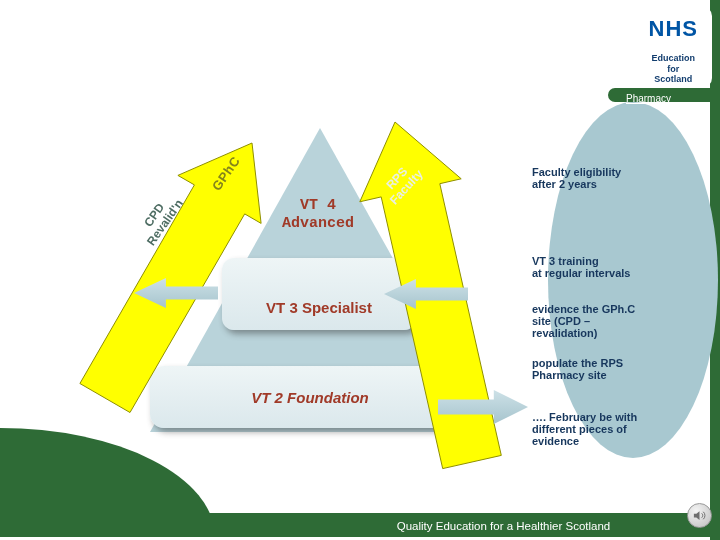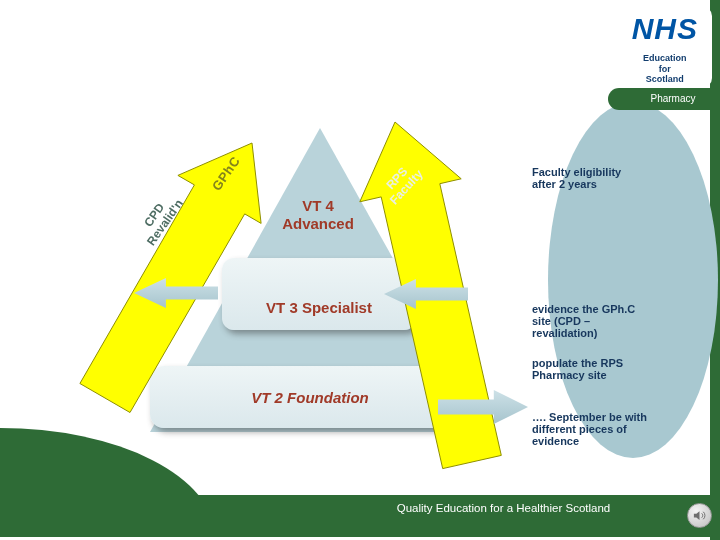--- a/index.html
+++ b/index.html
@@ -11,50 +11,50 @@
   .slide{
     position:relative;width:720px;height:540px;background:#ffffff;overflow:hidden;
     font-family:"Liberation Sans","DejaVu Sans",sans-serif;
   }
   
   .strip{position:absolute;right:0;top:0;width:10px;height:100%;background:var(--green);z-index:1;}
   
   .corner{position:absolute;left:0;bottom:3px;width:215px;height:109px;background:var(--green);
           border-top-right-radius:100% 100%;z-index:1;}
   
-  .footer-bar{position:absolute;left:2px;right:0;bottom:3px;height:42px;background:var(--green);z-index:1;}
+  .footer-bar{position:absolute;left:2px;right:0;bottom:3px;height:24px;background:var(--green);z-index:1;}
   .footer-text{line-height:26px;color:#fff;font-size:11.5px;text-align:center;padding-left:285px;}
   
   .nhs-box{position:absolute;right:8px;top:6px;width:104px;height:82px;background:#fff;
            border-radius:10px;z-index:2;display:flex;justify-content:flex-end;}
   .nhs-inner{display:flex;flex-direction:column;align-items:center;margin:12px 14px 0 0;}
-  .nhs-word{font-style:italic;font-weight:bold;font-size:30px;letter-spacing:1px;color:var(--nhsblue);line-height:22px;}
+  .nhs-word{font-weight:bold;font-size:22px;letter-spacing:1px;color:var(--nhsblue);line-height:22px;}
   .nhs-org{font-size:9px;font-weight:bold;color:#123d6e;line-height:10.5px;text-align:center;white-space:pre-line;margin-top:13px;}
   
-  .tab{position:absolute;right:0;top:88px;width:112px;height:22px;background:var(--green);
+  .tab{position:absolute;right:0;top:88px;width:112px;height:14px;background:var(--green);
        border-radius:12px 0 0 12px;z-index:2;color:#fff;font-size:10px;line-height:22px;
-       text-align:center;padding-left:18px;box-sizing:border-box;}
+       text-align:left;padding-left:18px;box-sizing:border-box;text-decoration:underline;}
   
   .ellipse{position:absolute;left:548px;top:102px;width:170px;height:356px;background:var(--ellipse);
            border-radius:50%;z-index:1;}
   
   .note{position:absolute;left:532px;width:152px;color:var(--navy);font-weight:bold;
         font-size:11px;line-height:12px;white-space:pre-line;z-index:3;}
   
   .pyramid{position:absolute;left:150px;top:128px;width:340px;height:304px;background:var(--pyramid);
            clip-path:polygon(50% 0,100% 100%,0 100%);z-index:2;}
   
   .band{position:absolute;background:linear-gradient(180deg,#eef5f6,#dbe8ec);
         box-shadow:3px 4px 6px rgba(50,50,50,.45);z-index:3;
         display:flex;align-items:center;justify-content:center;box-sizing:border-box;}
   .band3{left:222px;top:258px;width:194px;height:72px;border-radius:12px;padding-top:26px;}
   .band2{left:150px;top:366px;width:320px;height:62px;border-radius:14px;font-style:italic;}
   .band-label{color:var(--maroon);font-weight:bold;font-size:15px;}
   .vt4{position:absolute;left:256px;top:197px;width:124px;text-align:center;color:var(--maroon);
-       font-weight:bold;font-size:15px;line-height:18px;white-space:pre-line;z-index:3;}
+       font-weight:bold;font-size:15px;line-height:18px;white-space:pre-line;z-index:3;font-family:Liberation Mono, monospace;}
   
   .yellow-arrows{position:absolute;left:0;top:0;z-index:4;pointer-events:none;}
   .yellow-arrows polygon{fill:var(--yellow);stroke:#8f8f00;stroke-width:1;}
   
   .blue-arrow{position:absolute;background:linear-gradient(180deg,#cde1e7,#a6c4cd);z-index:5;}
   .point-left{clip-path:polygon(0% 50%,38% 0%,38% 28%,100% 28%,100% 72%,38% 72%,38% 100%);}
   .point-right{clip-path:polygon(0% 28%,62% 28%,62% 0%,100% 50%,62% 100%,62% 72%,0% 72%);}
   .a1{left:134px;top:278px;width:84px;height:30px;}
   .a2{left:384px;top:279px;width:84px;height:30px;}
   .a3{left:438px;top:390px;width:90px;height:34px;}
@@ -90,26 +90,28 @@
   </div>
 
   <div class="tab">
     <span>Pharmacy</span>
   </div>
 
   <div class="ellipse"></div>
 
   <div class="note" style="top:166px">Faculty eligibility
 after 2 years</div>
+  <div class="note" style="top:255px">VT 3 training
+at regular intervals</div>
   <div class="note" style="top:303px">evidence the GPh.C
 site (CPD –
 revalidation)</div>
   <div class="note" style="top:357px">populate the RPS
 Pharmacy site</div>
-  <div class="note" style="top:411px">…. September be with
+  <div class="note" style="top:411px">…. February be with
 different pieces of
 evidence</div>
 
   <div class="pyramid"></div>
 
   <div class="vt4">VT 4
 Advanced</div>
 
   <div class="band band3">
     <span class="band-label">VT 3 Specialist</span>

